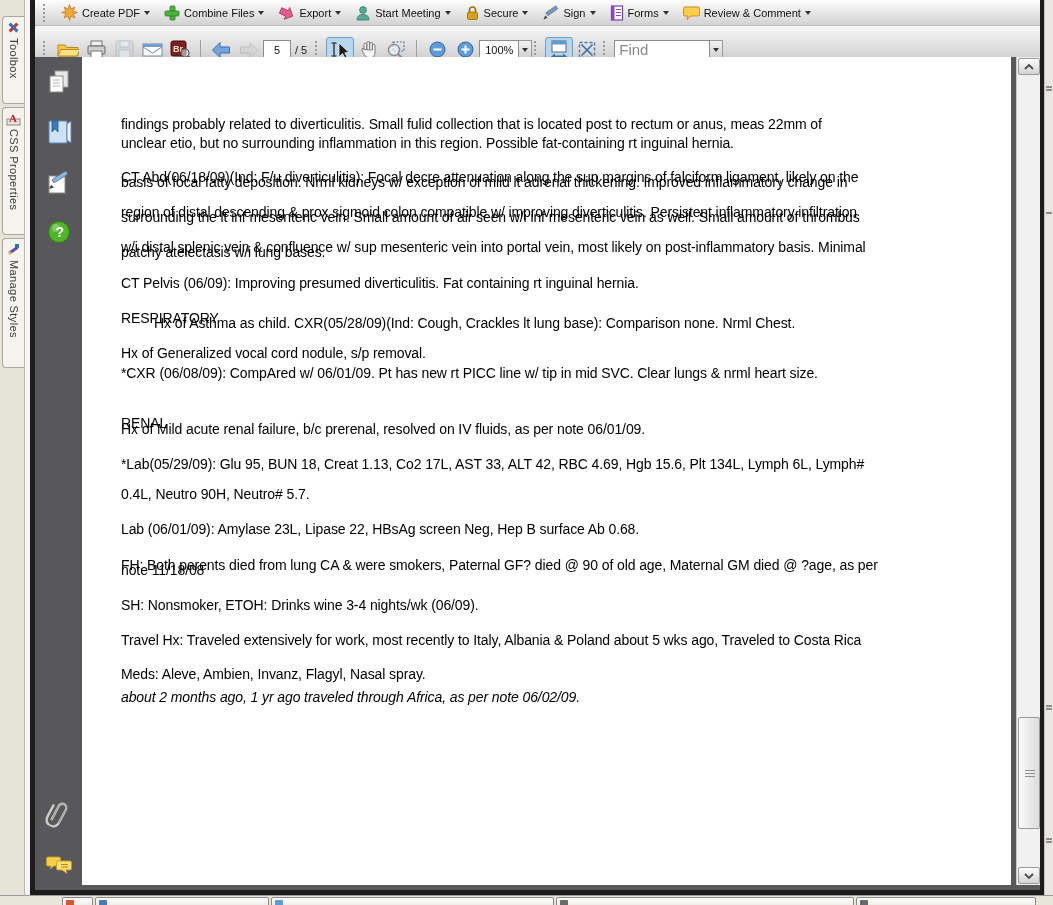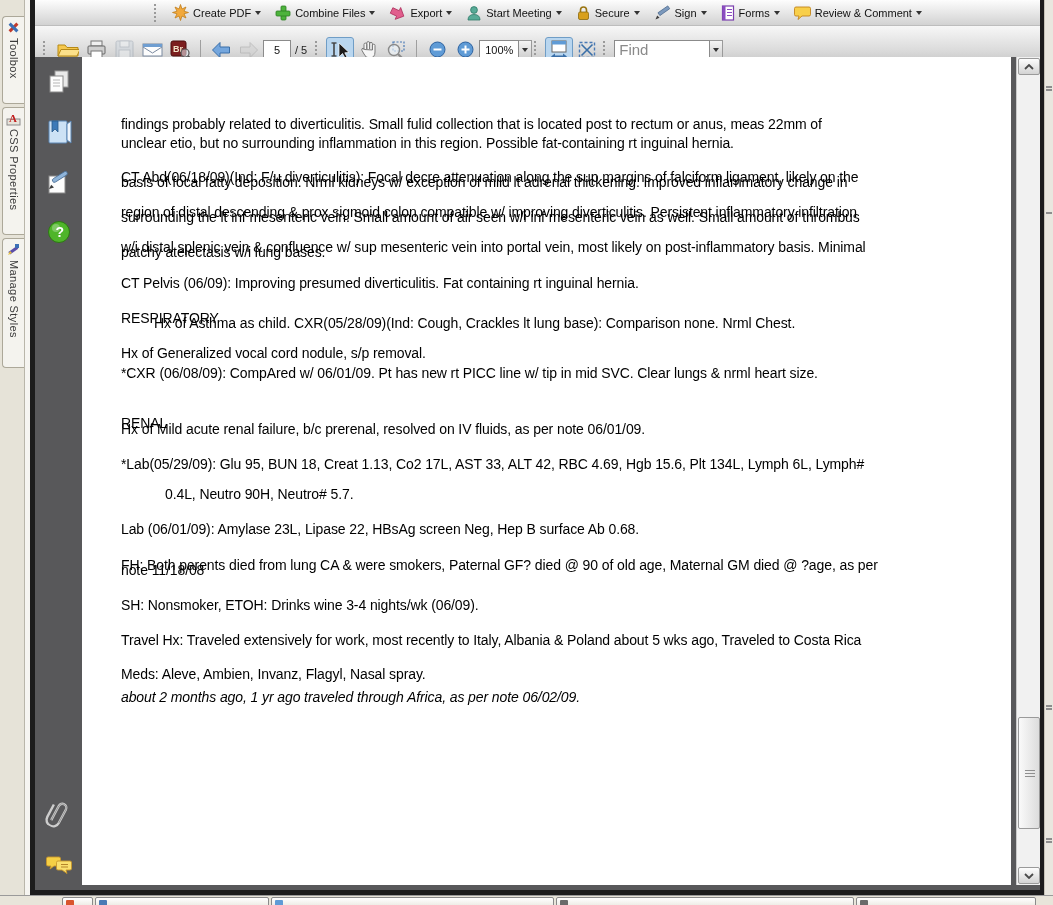--- a/index.html
+++ b/index.html
@@ -20,21 +20,21 @@
   .edge-mark { position:absolute; left:1px; width:6px; height:2px; background:#8d8d8d; }
   .edge-mark.m2 { height:5px; border-top:2px solid #8d8d8d; border-bottom:2px solid #8d8d8d; background:transparent; }
 
   
   #acrobat { position:absolute; left:30px; top:0; width:1014px; height:895px;
     border-left:5px solid #1c1c1c; border-right:4px solid #1c1c1c; border-bottom:5px solid #1c1c1c; background:#58585a; }
 
   
   #tb1 { position:absolute; left:0; top:0; width:1005px; height:26px;
     background:linear-gradient(#fdfdfd,#e3e3e3 60%,#d2d2d2); border-bottom:1px solid #bdbdbd;
-    display:flex; align-items:center; padding-left:6px;justify-content:center; }
+    display:flex; align-items:center; padding-left:6px; }
   #tb2 { position:absolute; left:0; top:26px; width:1005px; height:48px;
     background:linear-gradient(#f7f7f7,#d9d9d9 55%,#b7b7b7); border-bottom:1px solid #7e7e7e;
     display:flex; align-items:center; padding-left:6px; }
   .handle { width:5px; height:18px; border-left:2px dotted #9a9a9a; margin:0 6px 0 2px; }
   .sep { width:1px; height:20px; background:#9f9f9f; margin:0 6px; }
   .tbbtn { display:flex; align-items:center; gap:4px; padding:2px 7px; font-size:11px; color:#111; border-radius:2px; }
   .caret { width:0; height:0; border-left:3px solid transparent; border-right:3px solid transparent; border-top:4px solid #333; }
   .ibtn { width:28px; height:26px; display:flex; align-items:center; justify-content:center; border-radius:3px; }
   .ibtn.active { background:#b9d6ef; border:1px solid #6f9dc6; }
   .ibtn.disabled { opacity:.45; }
@@ -359,21 +359,21 @@
             <div class="doc-line" style="top: 182px;">w/i distal splenic vein &amp; confluence w/ sup mesenteric vein into portal vein, most likely on post-inflammatory basis. Minimal</div>
             <div class="doc-line" style="top: 187px;">patchy atelectasis w/i lung bases.</div>
             <div class="doc-line" style="top: 218px;">CT Pelvis (06/09): Improving presumed diverticulitis. Fat containing rt inguinal hernia.</div>
             <div class="doc-line" style="top: 253px;">RESPIRATORY</div>
             <div class="doc-line" style="top: 258px; margin-left: 33px;">Hx of Asthma as child. CXR(05/28/09)(Ind: Cough, Crackles lt lung base): Comparison none. Nrml Chest.</div>
             <div class="doc-line" style="top: 288px;">Hx of Generalized vocal cord nodule, s/p removal.</div>
             <div class="doc-line" style="top: 308px;">*CXR (06/08/09): CompAred w/ 06/01/09. Pt has new rt PICC line w/ tip in mid SVC. Clear lungs &amp; nrml heart size.</div>
             <div class="doc-line" style="top: 358px;">RENAL</div>
             <div class="doc-line" style="top: 364px;">Hx of Mild acute renal failure, b/c prerenal, resolved on IV fluids, as per note 06/01/09.</div>
             <div class="doc-line" style="top: 399px;">*Lab(05/29/09): Glu 95, BUN 18, Creat 1.13, Co2 17L, AST 33, ALT 42, RBC 4.69, Hgb 15.6, Plt 134L, Lymph 6L, Lymph#</div>
-            <div class="doc-line" style="top: 429px; margin-left: 44px;">0.4L, Neutro 90H, Neutro# 5.7.</div>
+            <div class="doc-line" style="top: 429px;">0.4L, Neutro 90H, Neutro# 5.7.</div>
             <div class="doc-line" style="top: 464px;">Lab (06/01/09): Amylase 23L, Lipase 22, HBsAg screen Neg, Hep B surface Ab 0.68.</div>
             <div class="doc-line" style="top: 500px;">FH: Both parents died from lung CA &amp; were smokers, Paternal GF? died @ 90 of old age, Maternal GM died @ ?age, as per</div>
             <div class="doc-line" style="top: 505px;">note 11/18/08</div>
             <div class="doc-line" style="top: 540px;">SH: Nonsmoker, ETOH: Drinks wine 3-4 nights/wk (06/09).</div>
             <div class="doc-line" style="top: 575px;">Travel Hx: Traveled extensively for work, most recently to Italy, Albania &amp; Poland about 5 wks ago, Traveled to Costa Rica</div>
             <div class="doc-line" style="top: 632px; font-style: italic;">about 2 months ago, 1 yr ago traveled through Africa, as per note 06/02/09.</div>
             <div class="doc-line" style="top: 609px;">Meds: Aleve, Ambien, Invanz, Flagyl, Nasal spray.</div>
           </div>
       </div>
 

